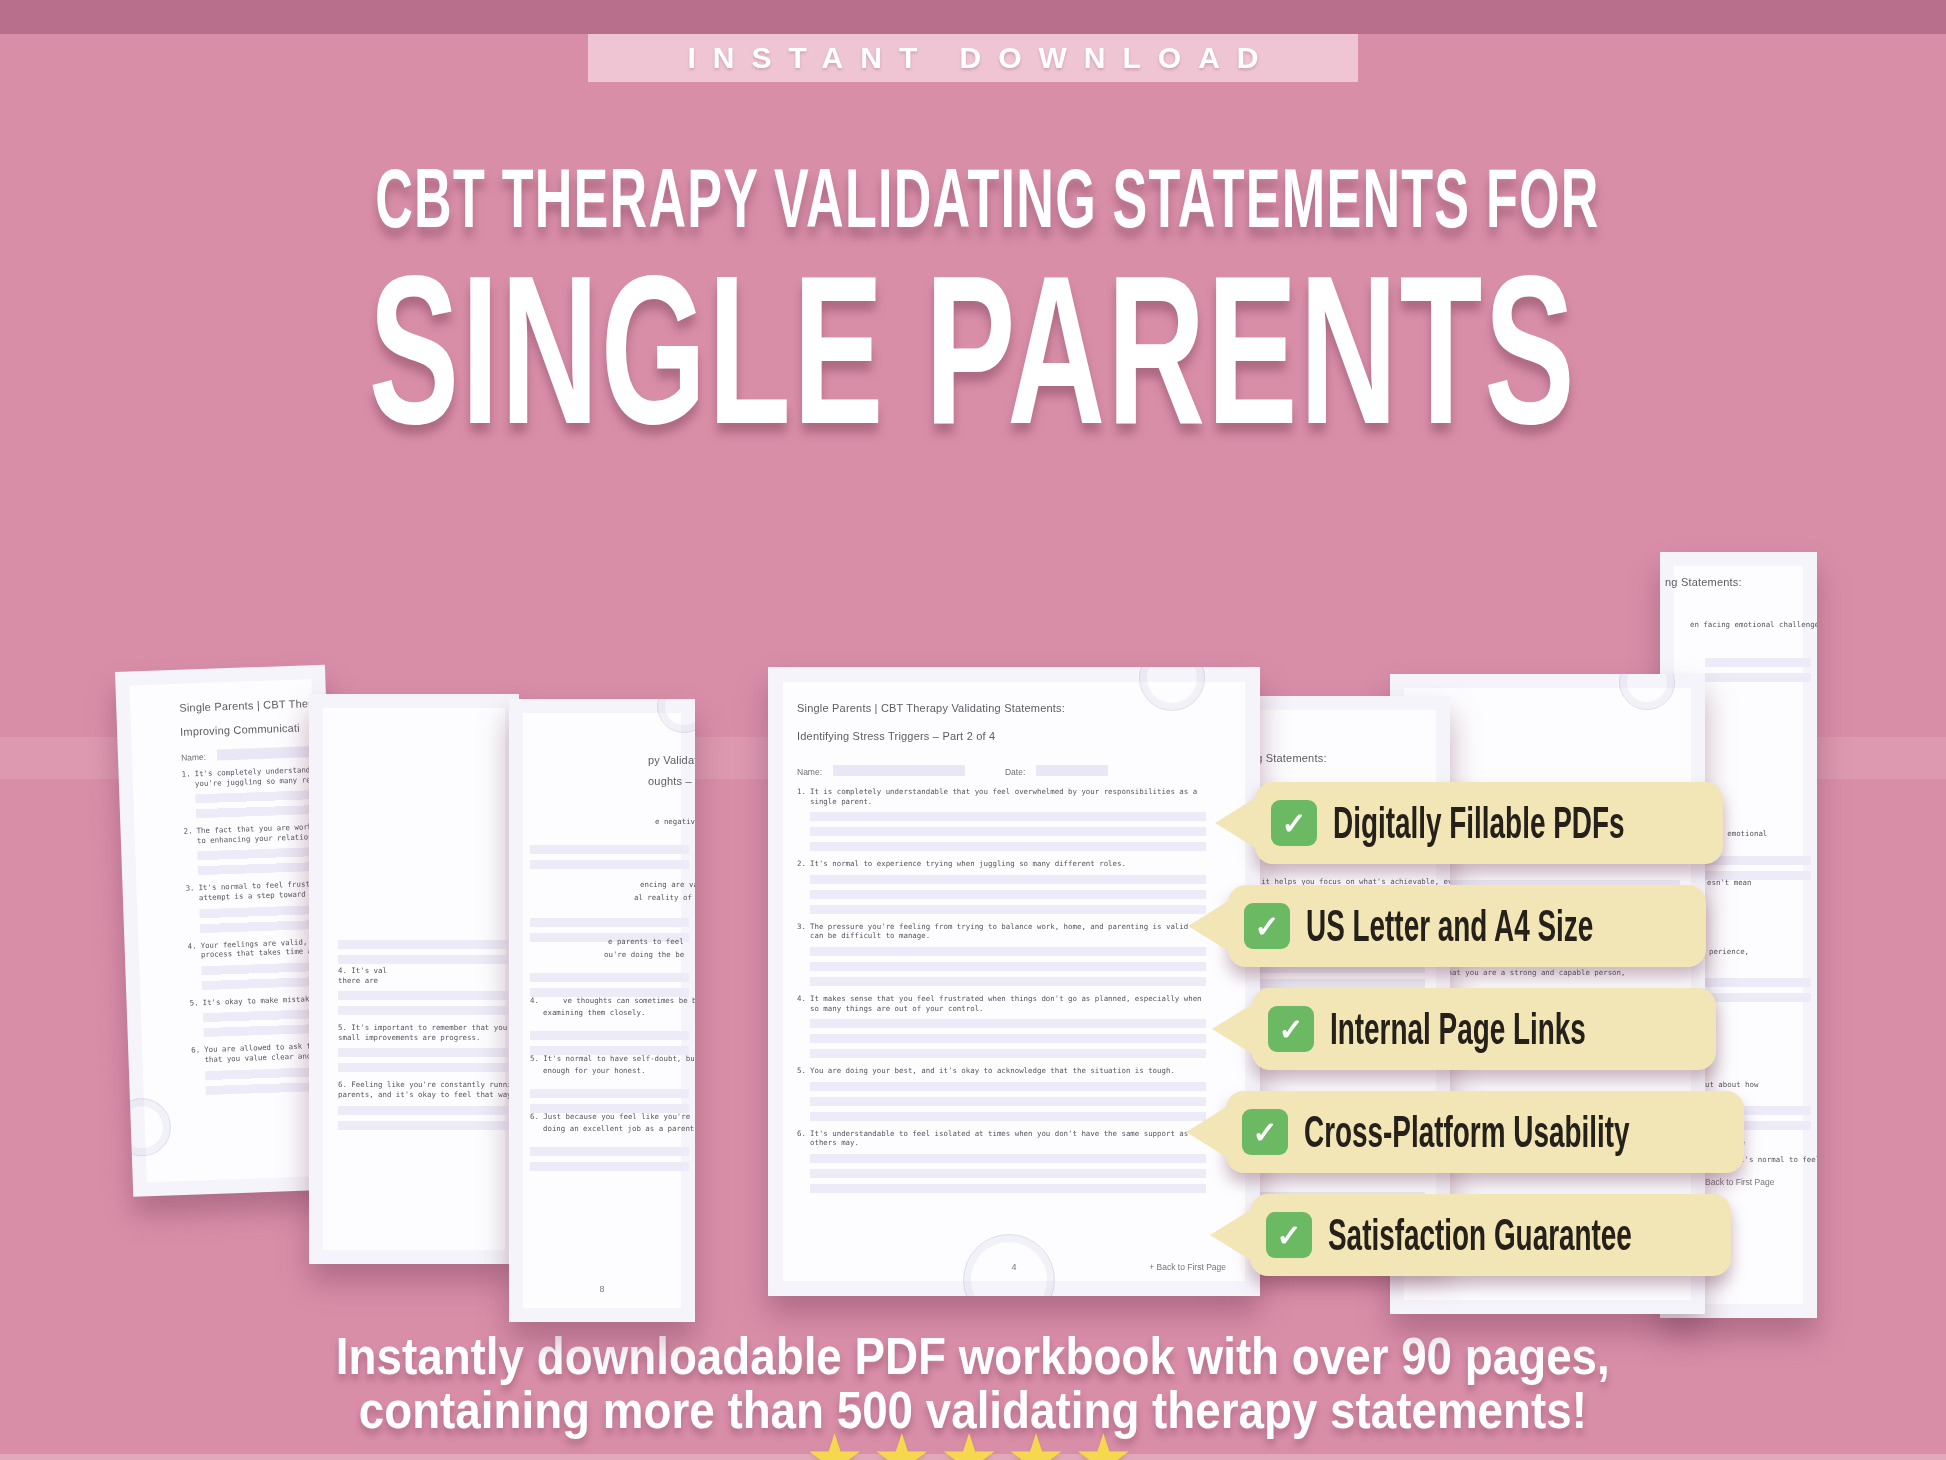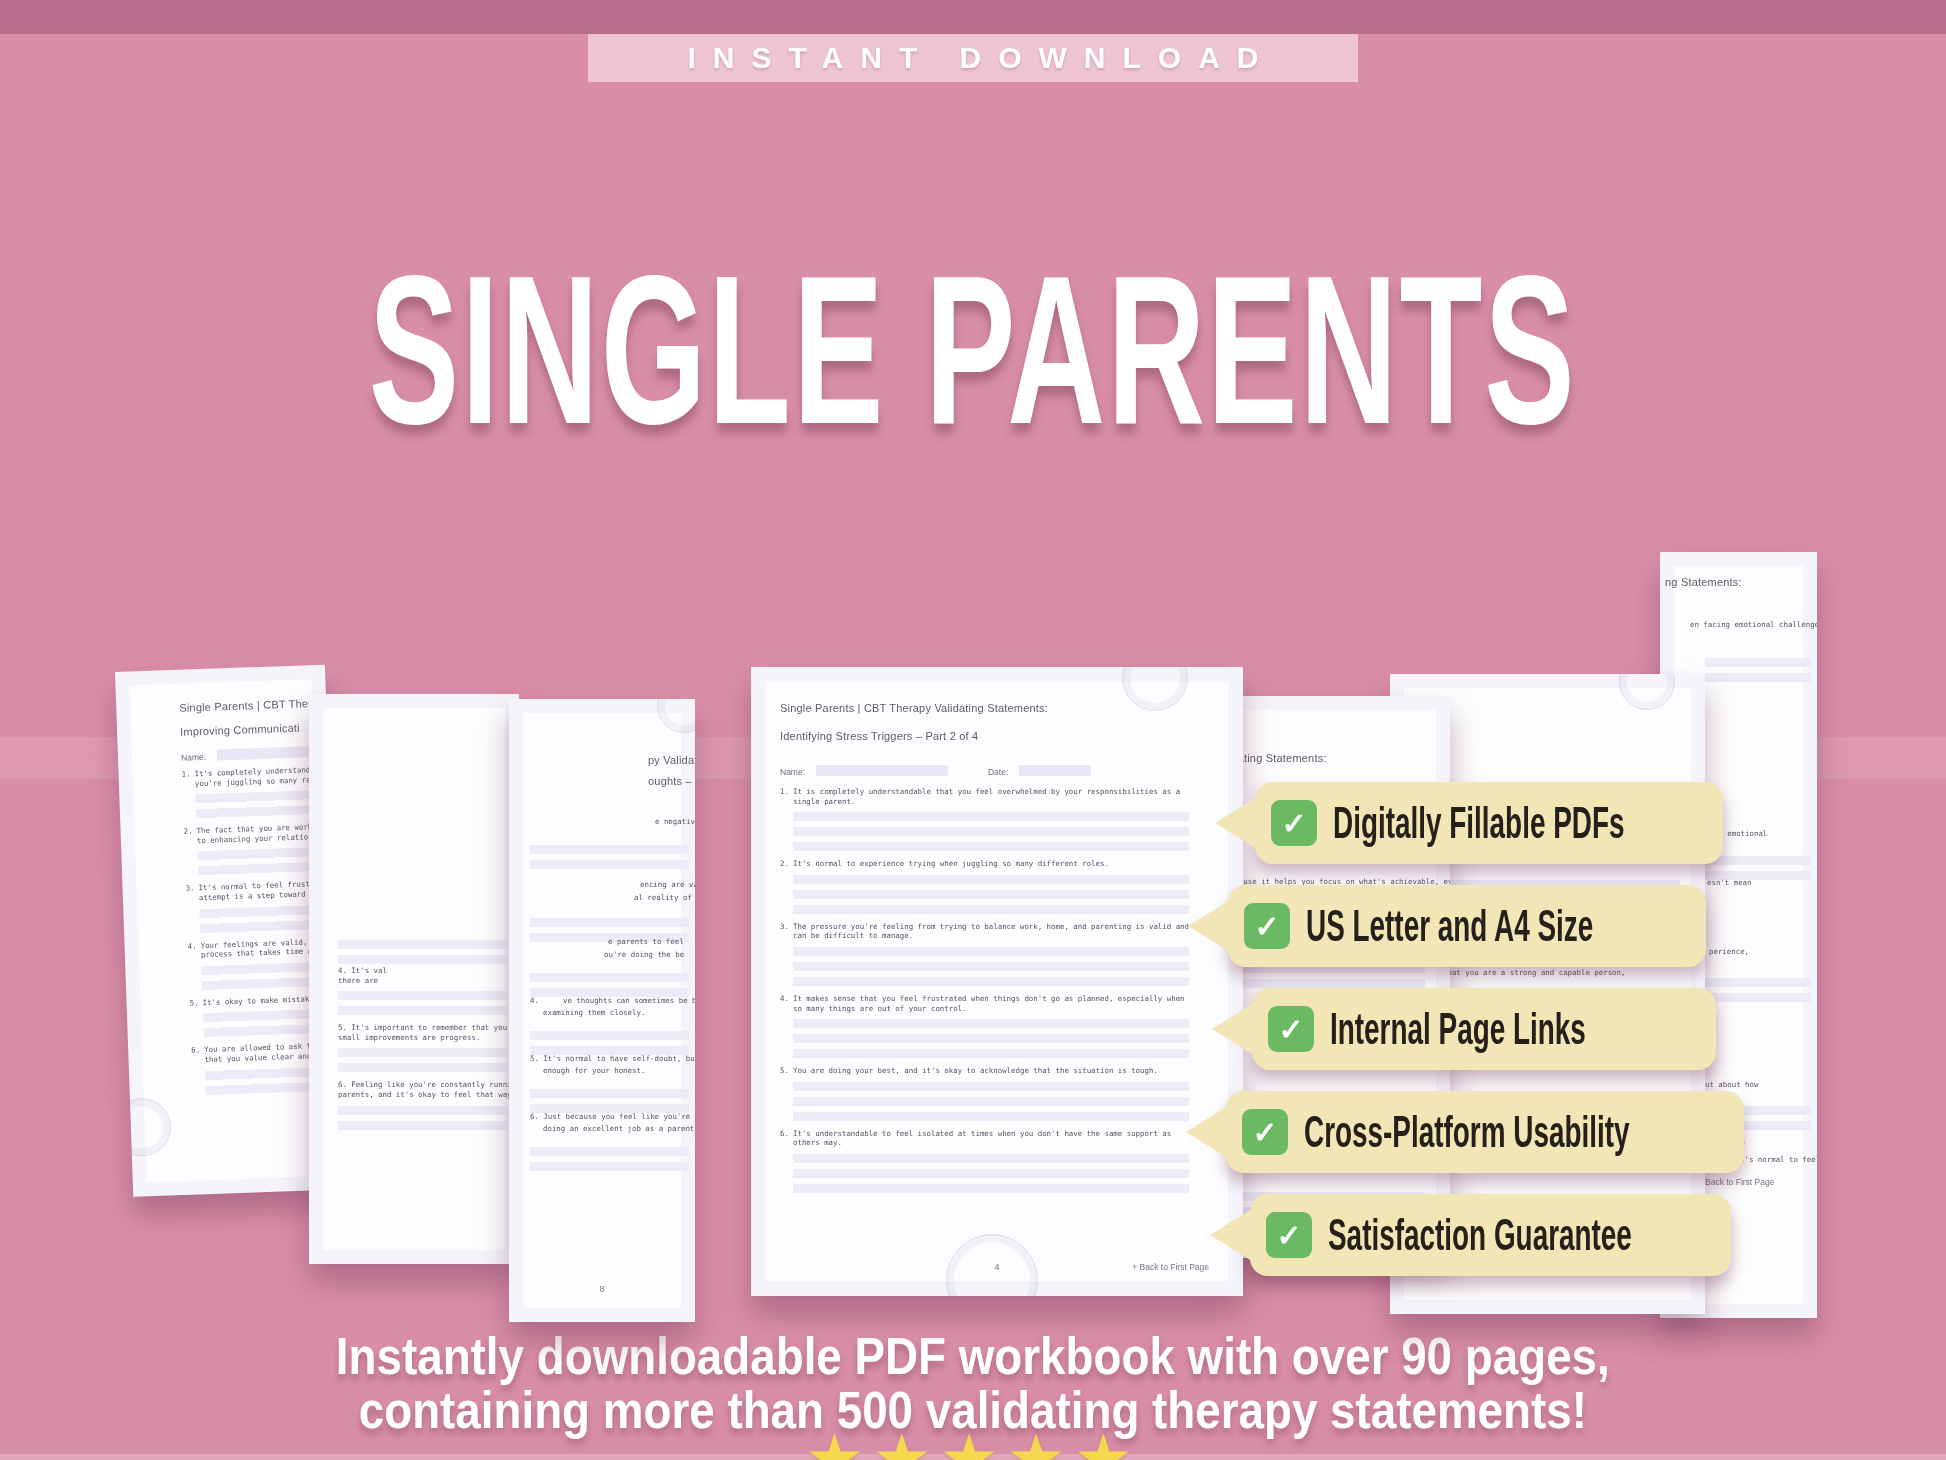--- a/index.html
+++ b/index.html
@@ -73,20 +73,23 @@
 
 <div class="stage">
 
   <div class="band-mid"></div>
   <div class="band-bottom"></div>
 
   <div class="top-banner">
     <span>INSTANT DOWNLOAD</span>
   </div>
 
+  <div class="title title1">
+    <span class="tx">CBT THERAPY VALIDATING STATEMENTS FOR</span>
+  </div>
   <div class="title title2">
     <span class="tx">SINGLE PARENTS</span>
   </div>
 
   <div class="page" style="left:509px;top:665px;width:186px;height:623px;z-index:3;">
     <div class="paper"></div>
     <div class="ring" style="right:-16px;top:-20px;width:52px;height:52px;"></div>
     <span class="ht frag" style="left:139px;top:55px;">py Validating</span>
     <span class="ht frag" style="left:139px;top:76px;">oughts – Part 1</span>
     <span class="mt frag" style="left:146px;top:118px;">e negative thou</span>
@@ -212,21 +215,21 @@
     <span class="ht frag" style="left:8px;top:56px;">Validating Statements:</span>
     <span class="ht frag" style="left:13px;top:76px;">of 1</span>
     <span class="mt frag" style="left:25px;top:181px;">ecause it helps you focus on what's achievable, even</span>
     <div class="bars b2 bf" style="left:25px;top:203px;width:195px;"></div>
     <div class="bars b2 bf" style="left:25px;top:262px;width:195px;"></div>
     <div class="bars b2 bf" style="left:25px;top:320px;width:195px;"></div>
     <div class="bars b2 bf" style="left:25px;top:430px;width:195px;"></div>
     <div class="bars b2 bf" style="left:25px;top:490px;width:195px;"></div>
   </div>
 
-  <div class="page" style="left:751px;top:633px;width:492px;height:629px;z-index:5;">
+  <div class="page" style="left:768px;top:633px;width:492px;height:629px;z-index:5;">
     <div class="paper" style="inset:15px;"></div>
     <div class="ring" style="right:55px;top:-22px;width:64px;height:64px;"></div>
     <div class="ring" style="left:195px;bottom:-30px;width:90px;height:90px;"></div>
     <span class="ht" style="left:29px;top:35px;">Single Parents | CBT Therapy Validating Statements:</span>
     <span class="ht" style="left:29px;top:63px;">Identifying Stress Triggers – Part 2 of 4</span>
     <div style="position:absolute;left:29px;top:94px;white-space:nowrap;">
       <span class="lbl">Name:</span>
       <span class="nbar" style="width:132px;margin-left:6px;"></span>
       <span class="lbl" style="margin-left:36px;">Date:</span>
       <span class="nbar" style="width:72px;margin-left:6px;"></span>

